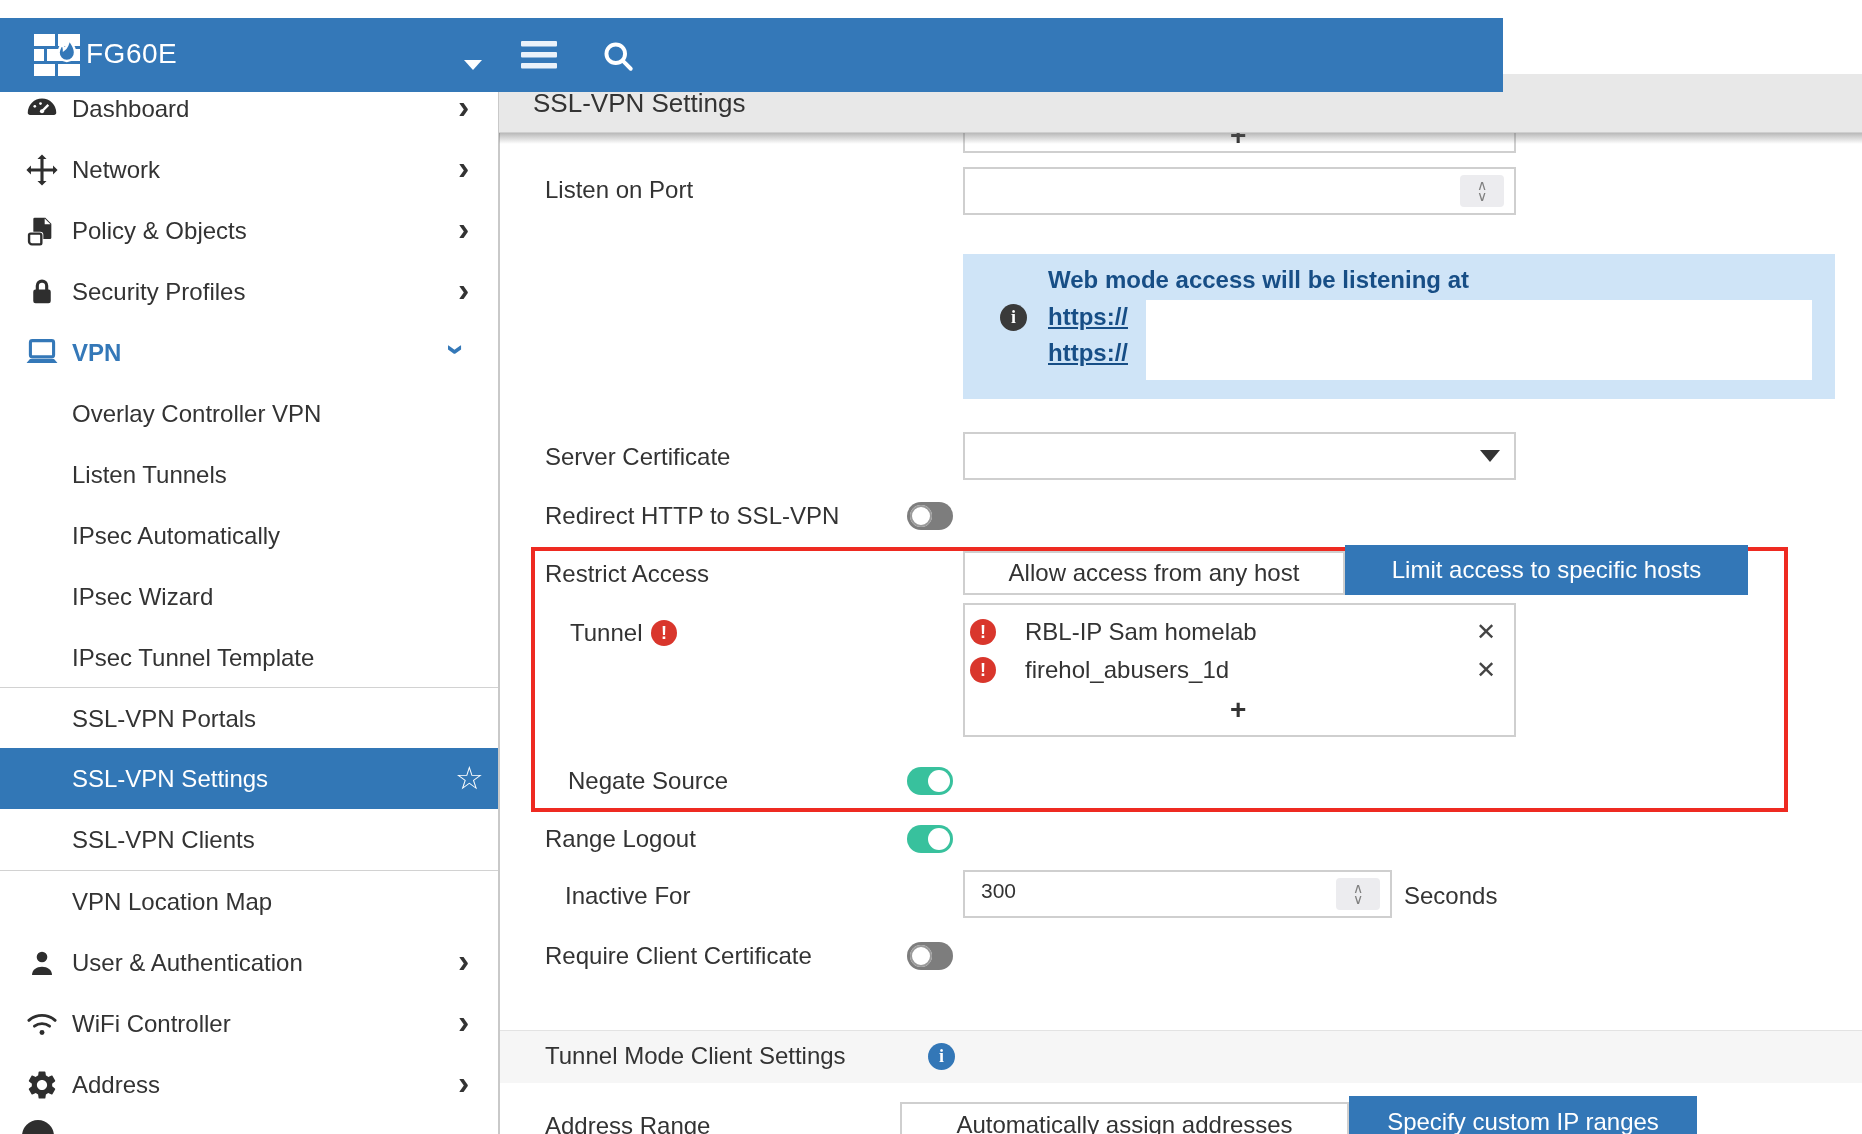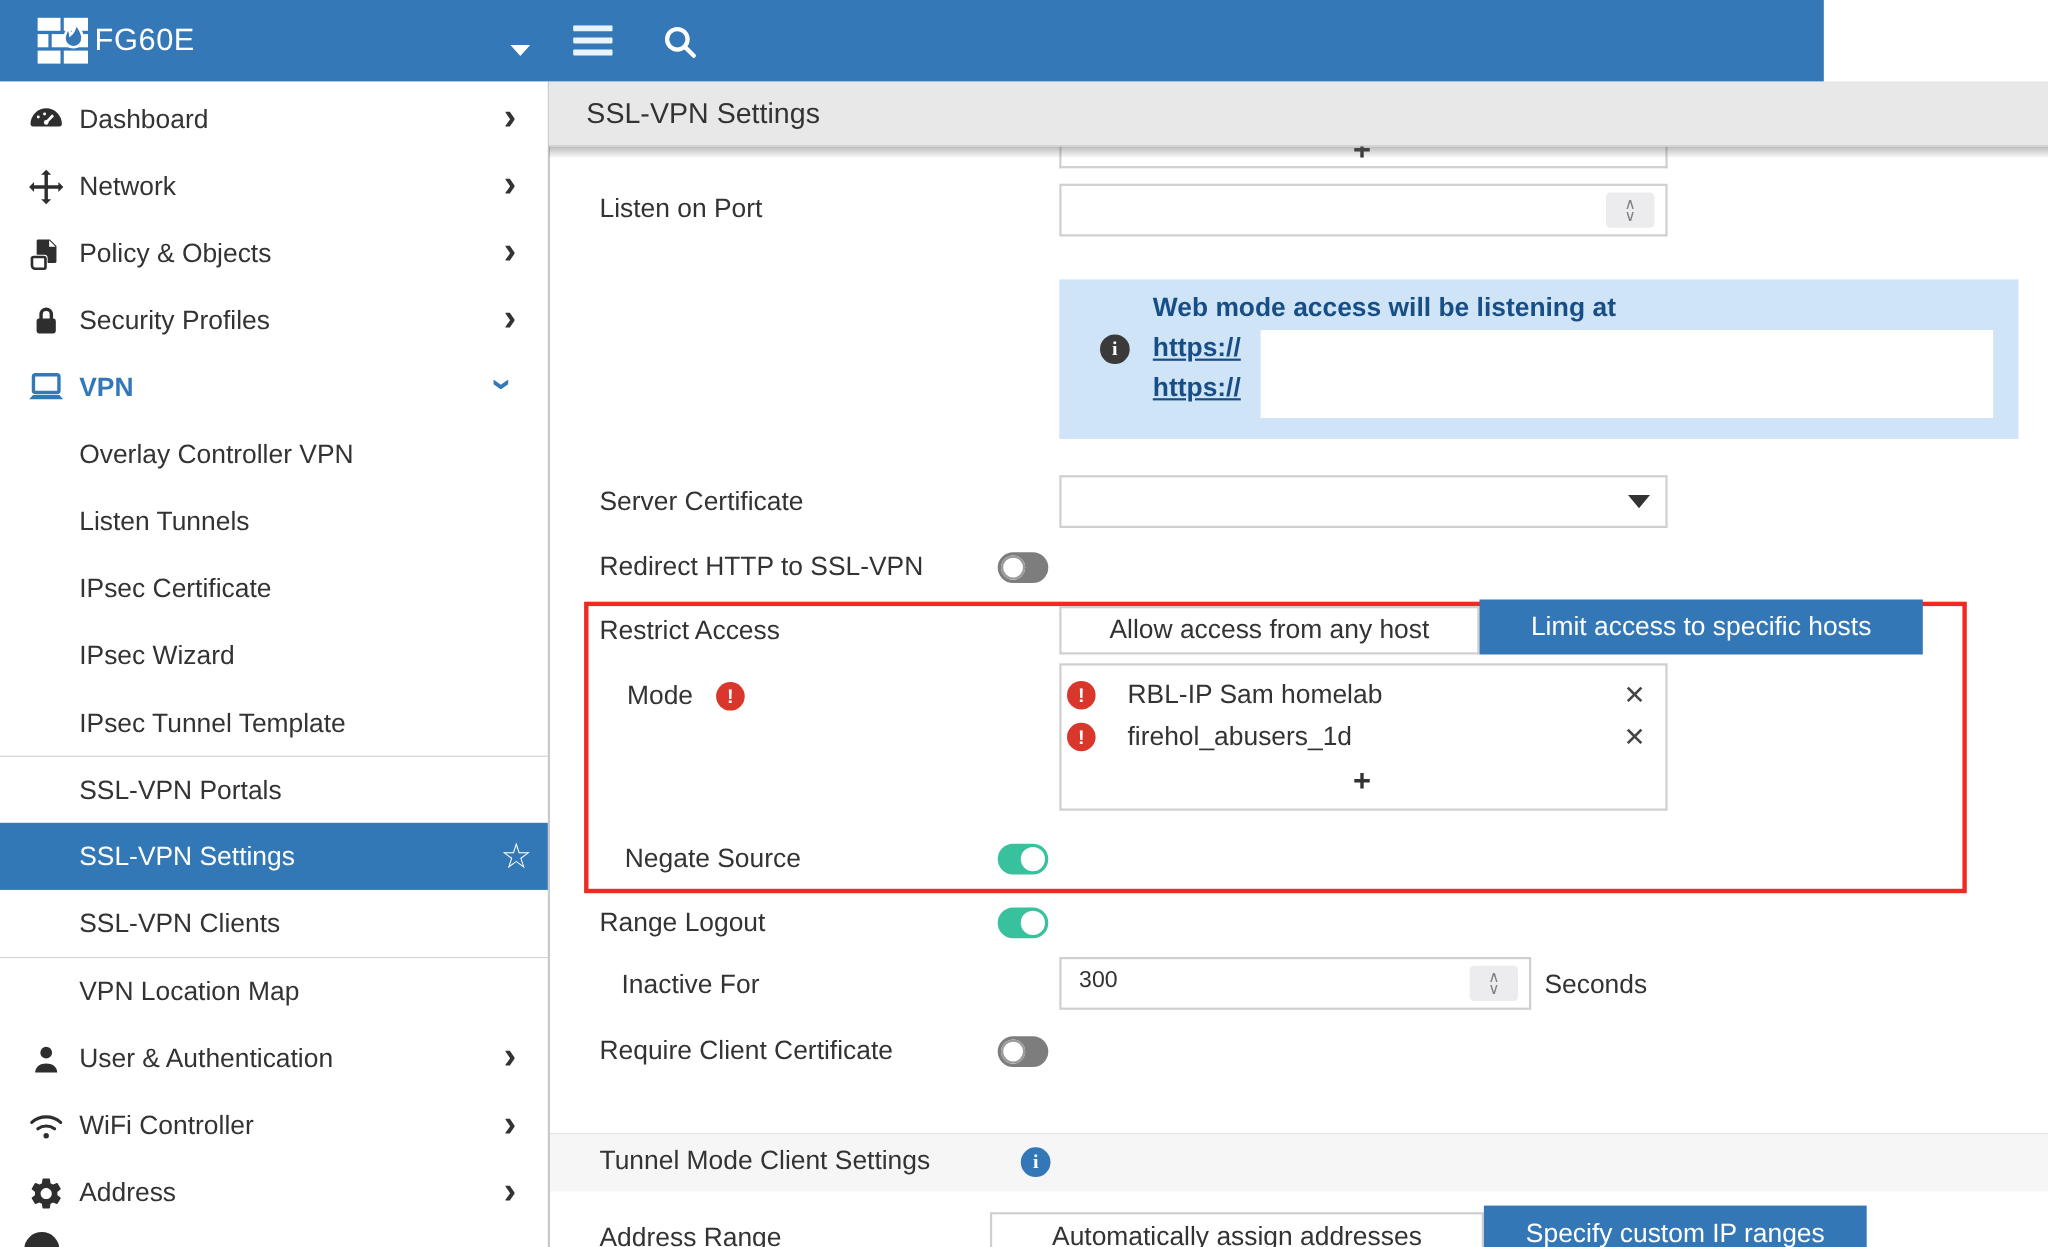--- a/index.html
+++ b/index.html
@@ -3,21 +3,21 @@
 <meta charset="utf-8">
 <style>
   html,body{margin:0;padding:0;}
   body{
     width:1862px;height:1134px;overflow:hidden;position:relative;
     background:#fff;font-family:"Liberation Sans","DejaVu Sans",sans-serif;
     color:#333;font-size:24px;
   }
   .abs{position:absolute;}
   
-  .topbar{left:0;top:0;width:1658px;height:74px;background:#3478b8;z-index:20;}
+  .topbar{left:0;top:18px;width:1503px;height:74px;background:#3478b8;z-index:20;}
   .topbar .logo{left:34px;top:16px;}
   .topbar .devname{left:86px;top:20px;color:#fff;font-size:28px;letter-spacing:.5px;}
   .topbar .caret{left:462px;top:31px;}
   .topbar .burger{left:521px;top:23px;}
   .topbar .search{left:600px;top:20px;}
   
   .sidebar{left:0;top:74px;width:499px;height:1060px;background:#fff;z-index:5;}
   .sb-border{left:498px;top:74px;width:2px;height:1060px;background:#c9c9c9;z-index:6;}
   .vpn-section-bg{left:0;top:322px;width:498px;height:610px;background:#f4f4f4;}
   .vpn-row-bg{left:0;top:322px;width:498px;height:61px;background:#ececec;}
@@ -199,21 +199,21 @@
   <span class="sb-chev-down"></span>
 </div>
 
 <div class="abs sb-row" style="top:383px;z-index:7">
   <span class="sb-label">Overlay Controller VPN</span>
 </div>
 <div class="abs sb-row" style="top:444px;z-index:7">
   <span class="sb-label">Listen Tunnels</span>
 </div>
 <div class="abs sb-row" style="top:505px;z-index:7">
-  <span class="sb-label">IPsec Certificate</span>
+  <span class="sb-label">IPsec Automatically</span>
 </div>
 <div class="abs sb-row" style="top:566px;z-index:7">
   <span class="sb-label">IPsec Wizard</span>
 </div>
 <div class="abs sb-row" style="top:627px;z-index:7">
   <span class="sb-label">IPsec Tunnel Template</span>
 </div>
 <div class="abs sb-divider" style="top:687px;z-index:8"></div>
 <div class="abs sb-row" style="top:688px;z-index:7">
   <span class="sb-label">SSL-VPN Portals</span>
@@ -294,21 +294,21 @@
 <div class="abs toggle off" style="left:907px;top:502px;">
     <span class="knob"></span>
   </div>
 
 <div class="abs annotation"></div>
 
 <div class="abs flabel" style="left:545px;top:559px;">Restrict Access</div>
 <div class="abs seg-white" style="left:963px;top:551px;width:382px;height:44px;">Allow access from any host</div>
 <div class="abs seg-blue" style="left:1345px;top:545px;width:403px;height:50px;">Limit access to specific hosts</div>
 
-<div class="abs flabel" style="left:570px;top:618px;">Mode</div>
+<div class="abs flabel" style="left:570px;top:618px;">Tunnel</div>
 <div class="abs alert-circle" style="left:651px;top:620px;"></div>
 <div class="abs hostsbox"></div>
 <div class="abs alert-circle" style="left:970px;top:619px;"></div>
 <div class="abs host-name flabel" style="left:1025px;top:617px;">RBL-IP Sam homelab</div>
 <div class="abs x-btn" style="left:1476px;top:618px;"></div>
 <div class="abs alert-circle" style="left:970px;top:657px;"></div>
 <div class="abs host-name flabel" style="left:1025px;top:655px;">firehol_abusers_1d</div>
 <div class="abs x-btn" style="left:1476px;top:656px;"></div>
 <div class="abs plus-btn" style="left:1230px;top:696px;"></div>
 

